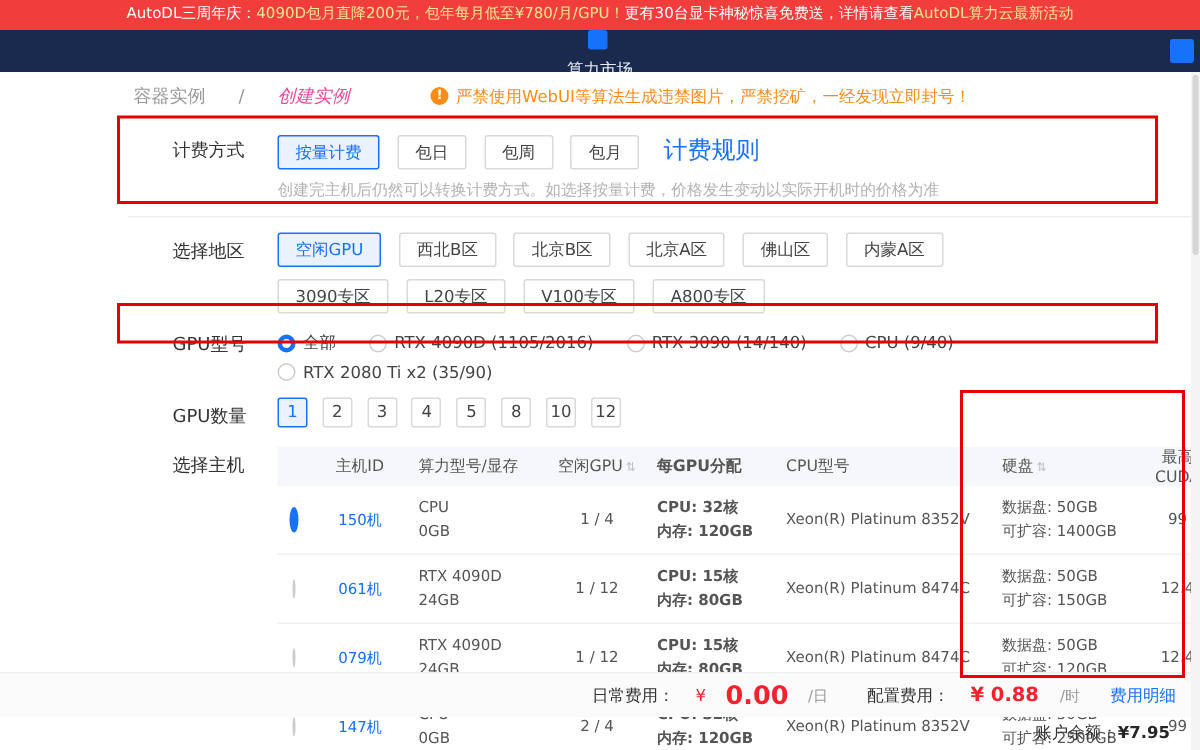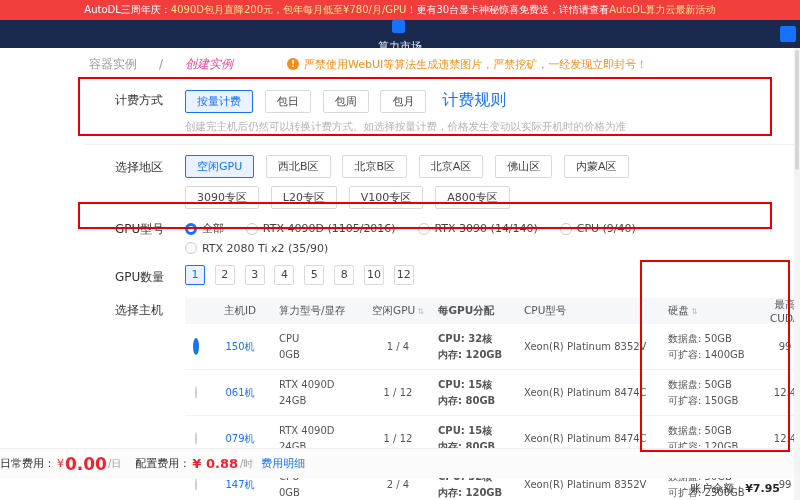--- a/index.html
+++ b/index.html
@@ -54,22 +54,22 @@
   .c-model { width:95px; padding-left:10px; }
   .c-free { width:68px; text-align:center; }
   .c-alloc { width:88px; padding-left:6px;font-weight:bold; }
   .c-cpu { width:138px; padding-left:4px; }
   .c-disk { width:102px; padding-left:10px; }
   .c-cuda { width:50px; text-align:center; }
   .two-line div { line-height:1.55; }
   .sort { color:#b9bdc7; font-size:8px; margin-left:2px; }
   
   .feebar { position:absolute; bottom:22px; left:0; right:6px; height:30px; background:#fbfbfc;
-    border-top:1px solid #efefef; display:flex; align-items:center; 
-    padding-right:10px; z-index:20; }
+    border-top:1px solid #efefef; display:flex; align-items:center; justify-content:flex-end;
+    padding-right:10px; z-index:20;gap:12px; }
   .fee-label { font-size:11px; color:#333; }
   .fee-cur { color:#f5222d; font-size:11px; margin-left:2px; }
   .fee-big { color:#f5222d; font-size:17px; font-weight:bold; margin:0 1px; }
   .fee-mid { color:#f5222d; font-size:13px; font-weight:bold; margin:0 2px; }
   .fee-unit { color:#999; font-size:10px; margin-right:14px; }
   .fee-detail { color:#1672fa; font-size:11px; margin-left:4px; cursor:pointer; }
   .balance { position:absolute; bottom:4px; right:20px; font-size:11px; color:#333; z-index:20; }
   .balance b { color:#262626; }
   
   .anno { position:absolute; border:2px solid #e60000; pointer-events:none; z-index:40; }

